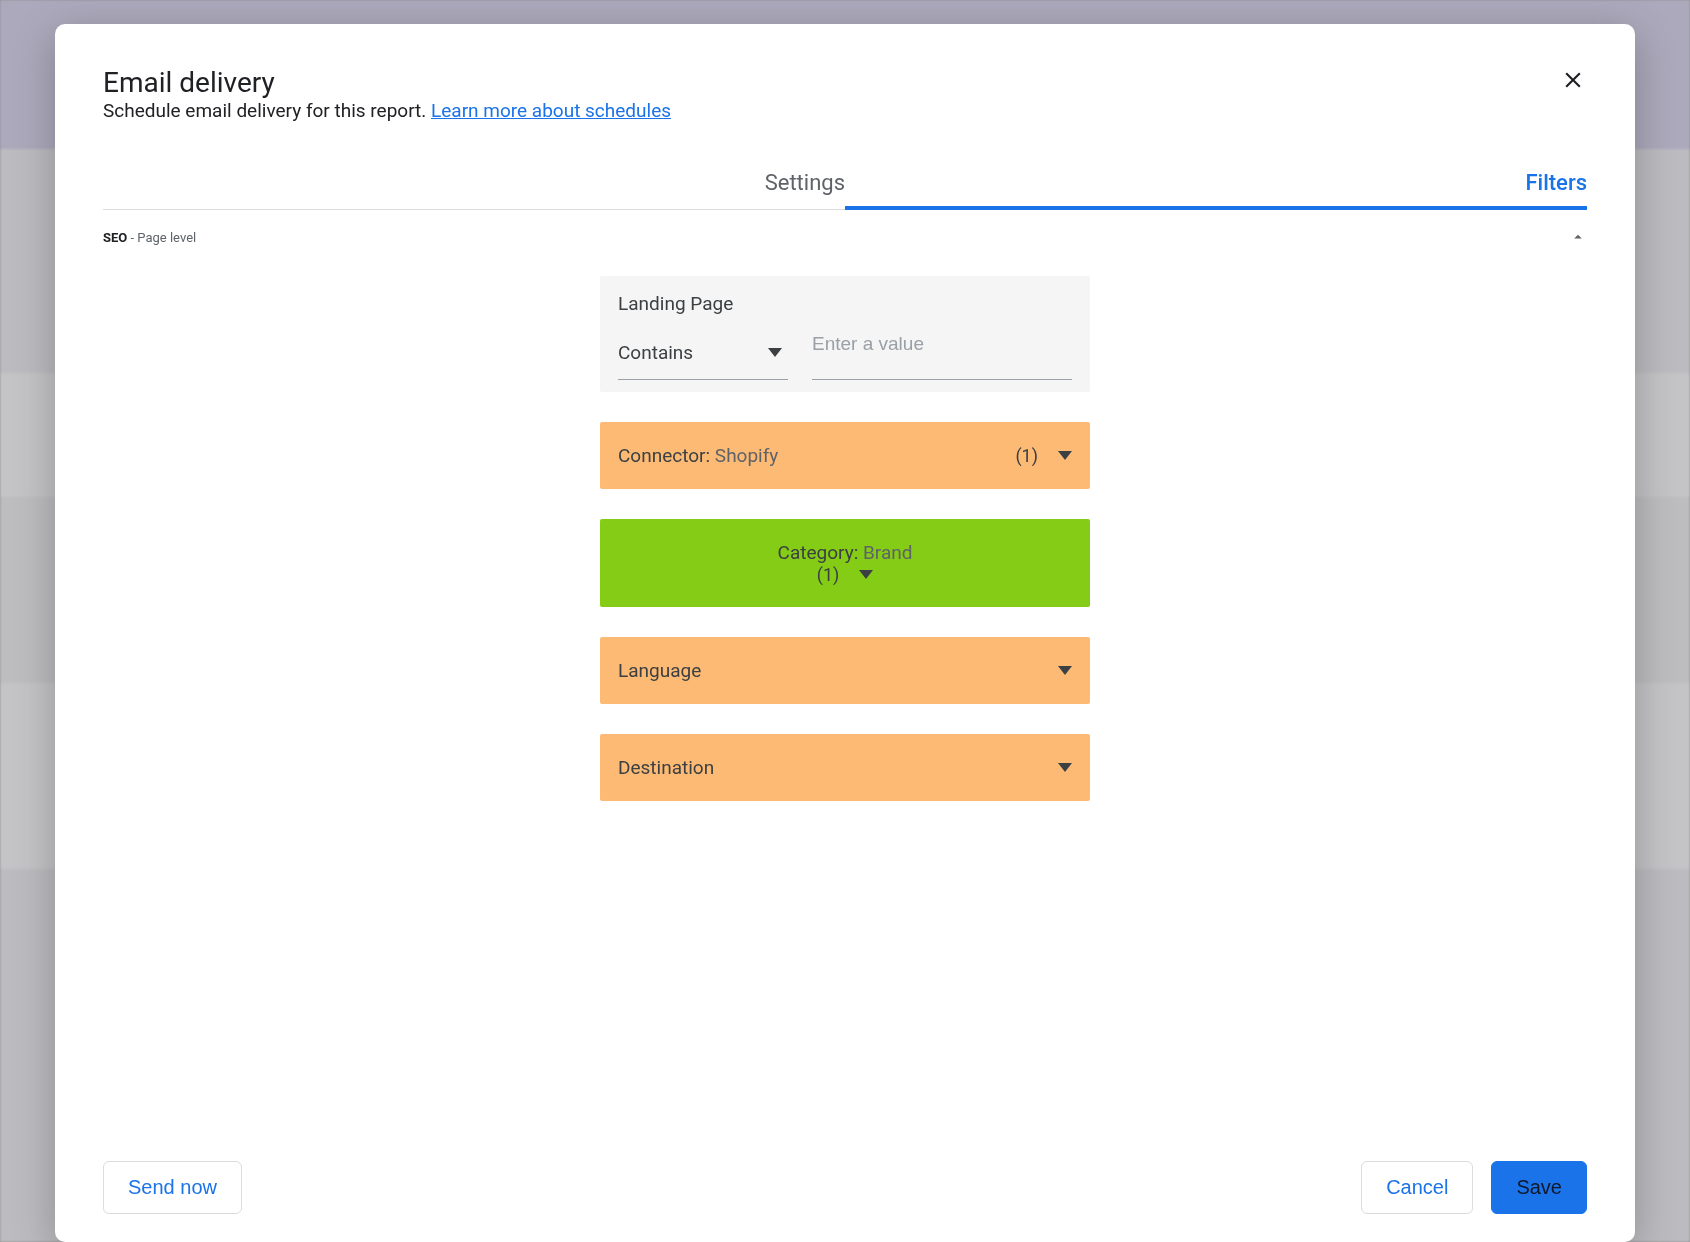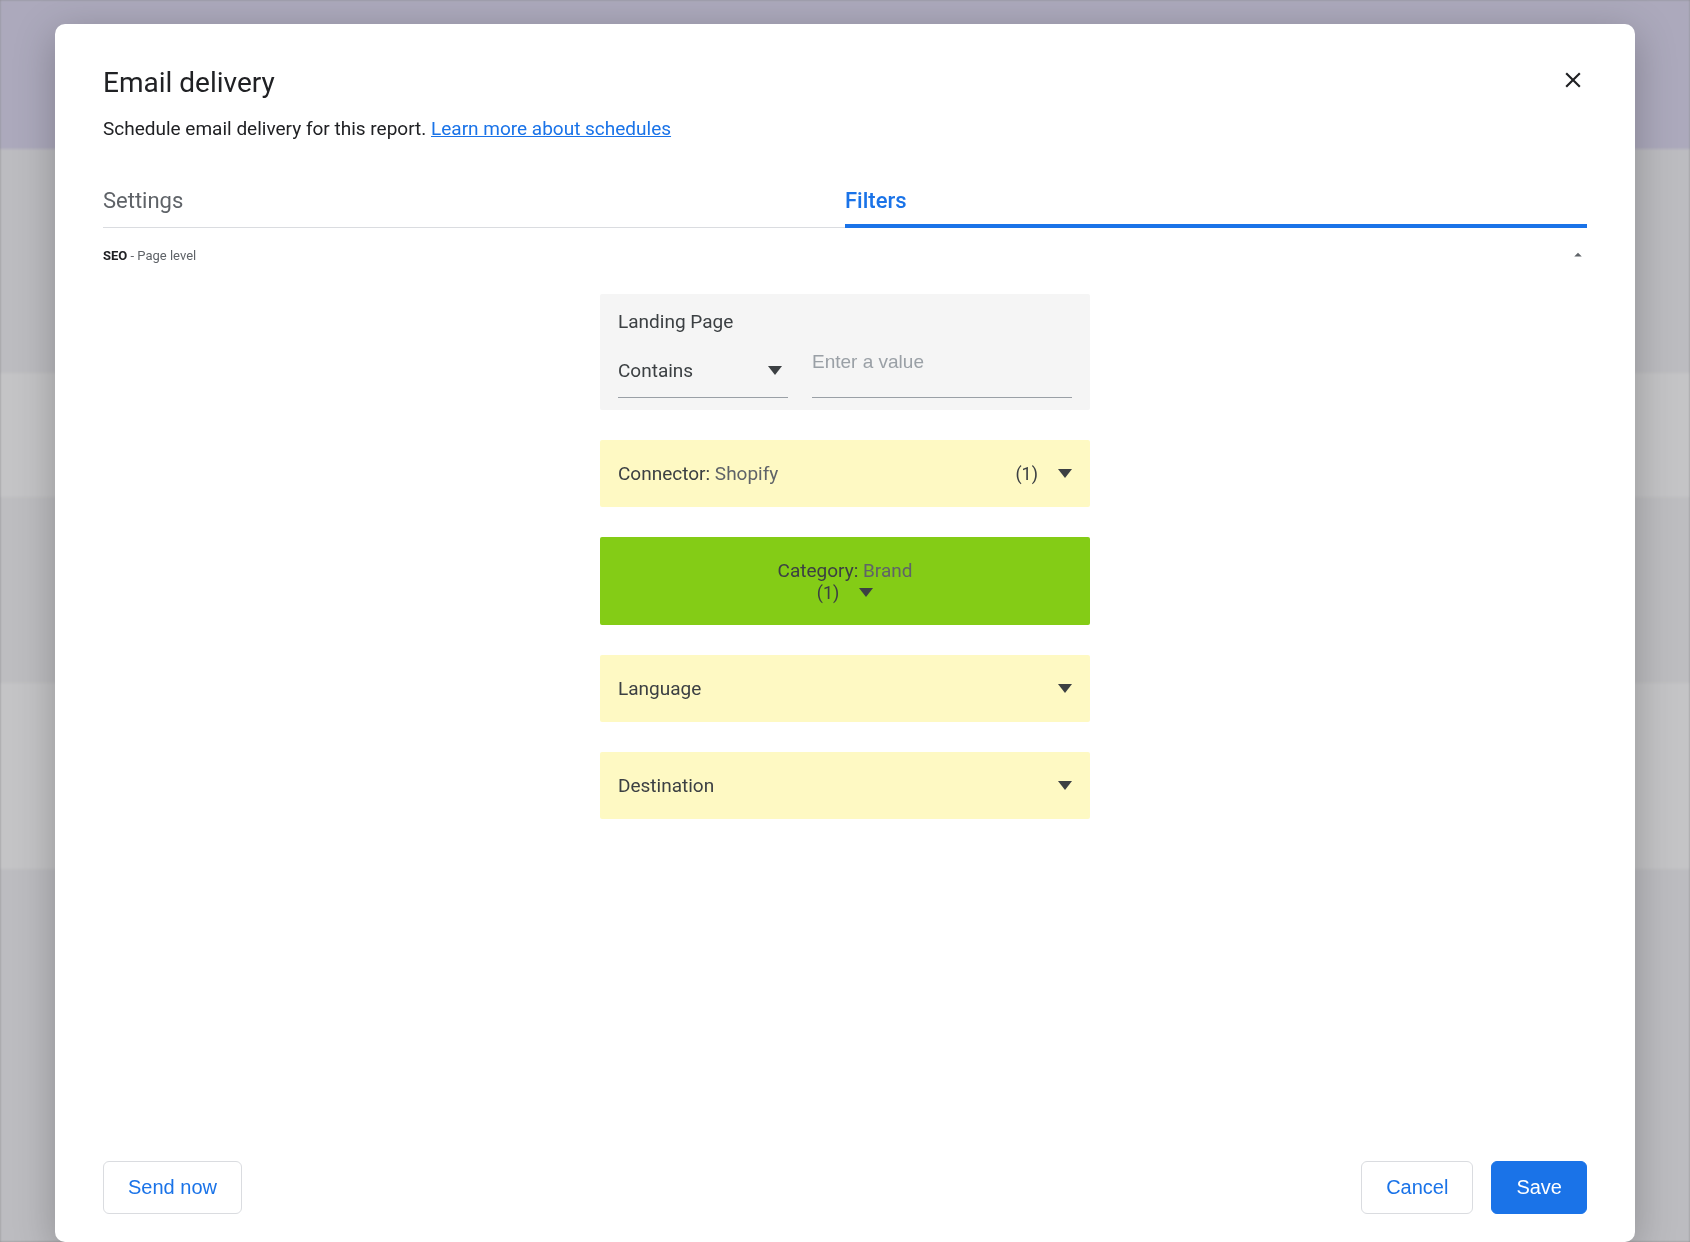--- a/index.html
+++ b/index.html
@@ -36,21 +36,20 @@
     padding: 42px 68px 8px 48px;
     position: relative;
   }
   .dialog-title {
     font-size: 28px;
     font-weight: 400;
     color: #202124;
     letter-spacing: 0;
   }
   .dialog-sub {
-    margin-top: 18px;
     font-size: 19px;
     color: #202124;
   }
   .dialog-sub a {
     color: #1a73e8;
     text-decoration: underline;
   }
   .close-btn {
     position: absolute;
     top: 38px; right: 44px;
@@ -63,21 +62,21 @@
   }
   .close-btn svg { width: 26px; height: 26px; }
 
   .tabs {
     display: flex;
     margin: 30px 48px 0 48px;
     border-bottom: 1px solid #dadce0;
   }
   .tab {
     flex: 1;
-    text-align: left;
+    text-align: right;
     font-size: 22px;
     padding: 10px 0 14px 0;
     color: #5f6368;
     cursor: pointer;
     position: relative;
   }
   .tab.active {
     color: #1a73e8;
     font-weight: 500;
   }
@@ -160,21 +159,21 @@
     border-bottom:1px solid #9aa0a6;
     background:transparent;
     font-size:19px;
     padding: 4px 0 24px 0;
     color:#737373;
     outline:none;
   }
   .input-value::placeholder { color:#9aa0a6; }
 
   .simple-filter {
-    background:#fef9c3;
+    background:#fdba74;
     border-radius:2px;
     margin-bottom:30px;
     padding: 22px 18px;
     display:flex;
     align-items:center;
     justify-content:space-between;
   }
   .simple-filter.hover { background:#84cc16;flex-direction:column; }
 
   .footer {
@@ -189,21 +188,21 @@
     border-radius:6px;
     border:1px solid #dadce0;
     background:#fff;
     color:#1a73e8;
     cursor:pointer;
     font-weight:500;
     font-family:Liberation Sans, sans-serif;
   }
   .btn.primary {
     background:#1a73e8;
-    color:#ffffff;
+    color:#0f172a;
     border-color:#1a73e8;
   }
   .footer-right { display:flex; gap:18px; }
 </style>
 </head>
 <body>
 
 <div class="bg"></div>
 
 <div class="dialog">

